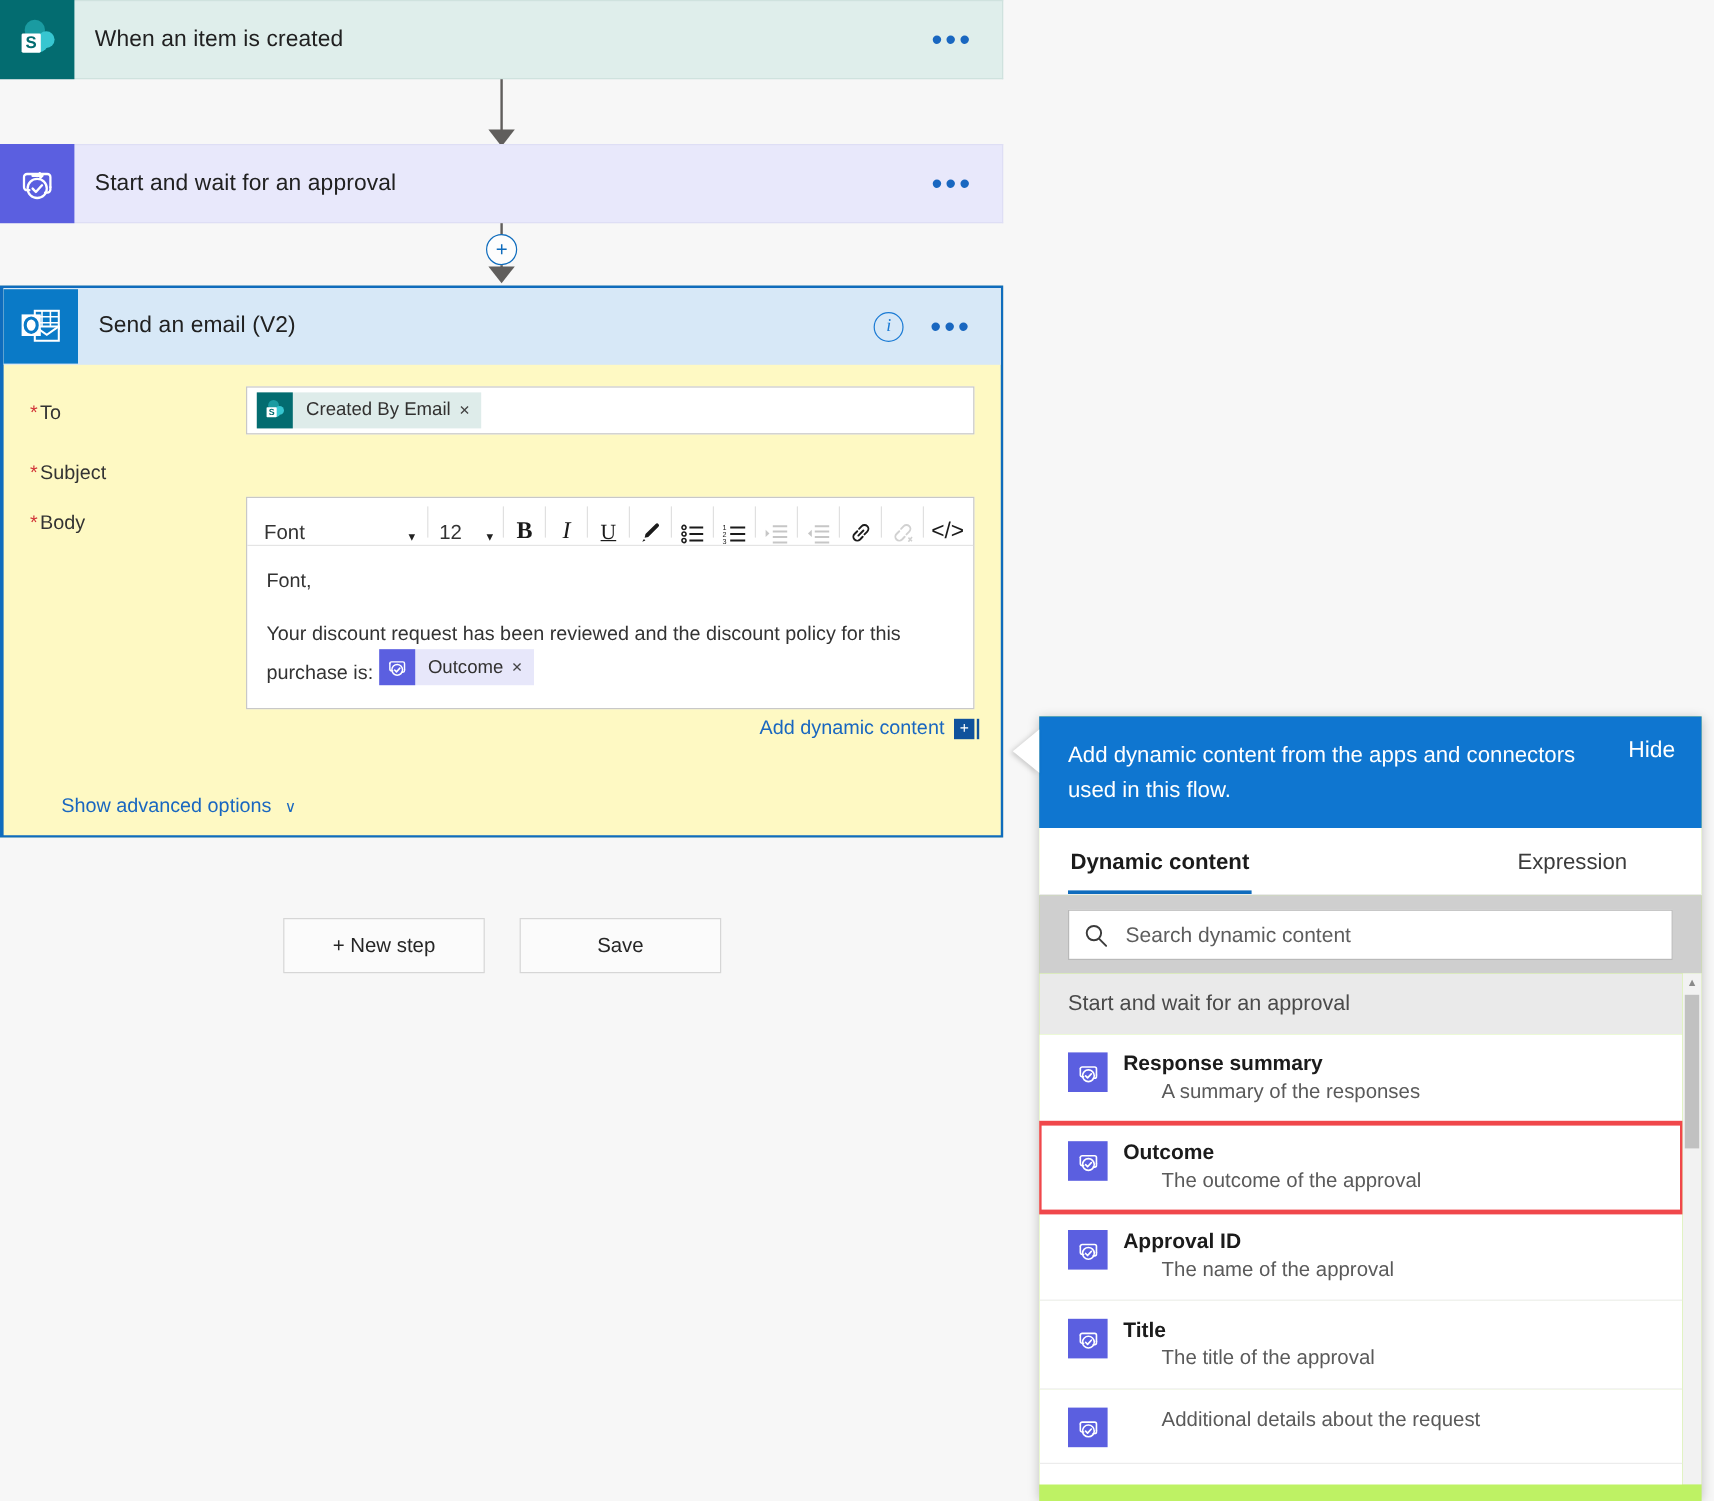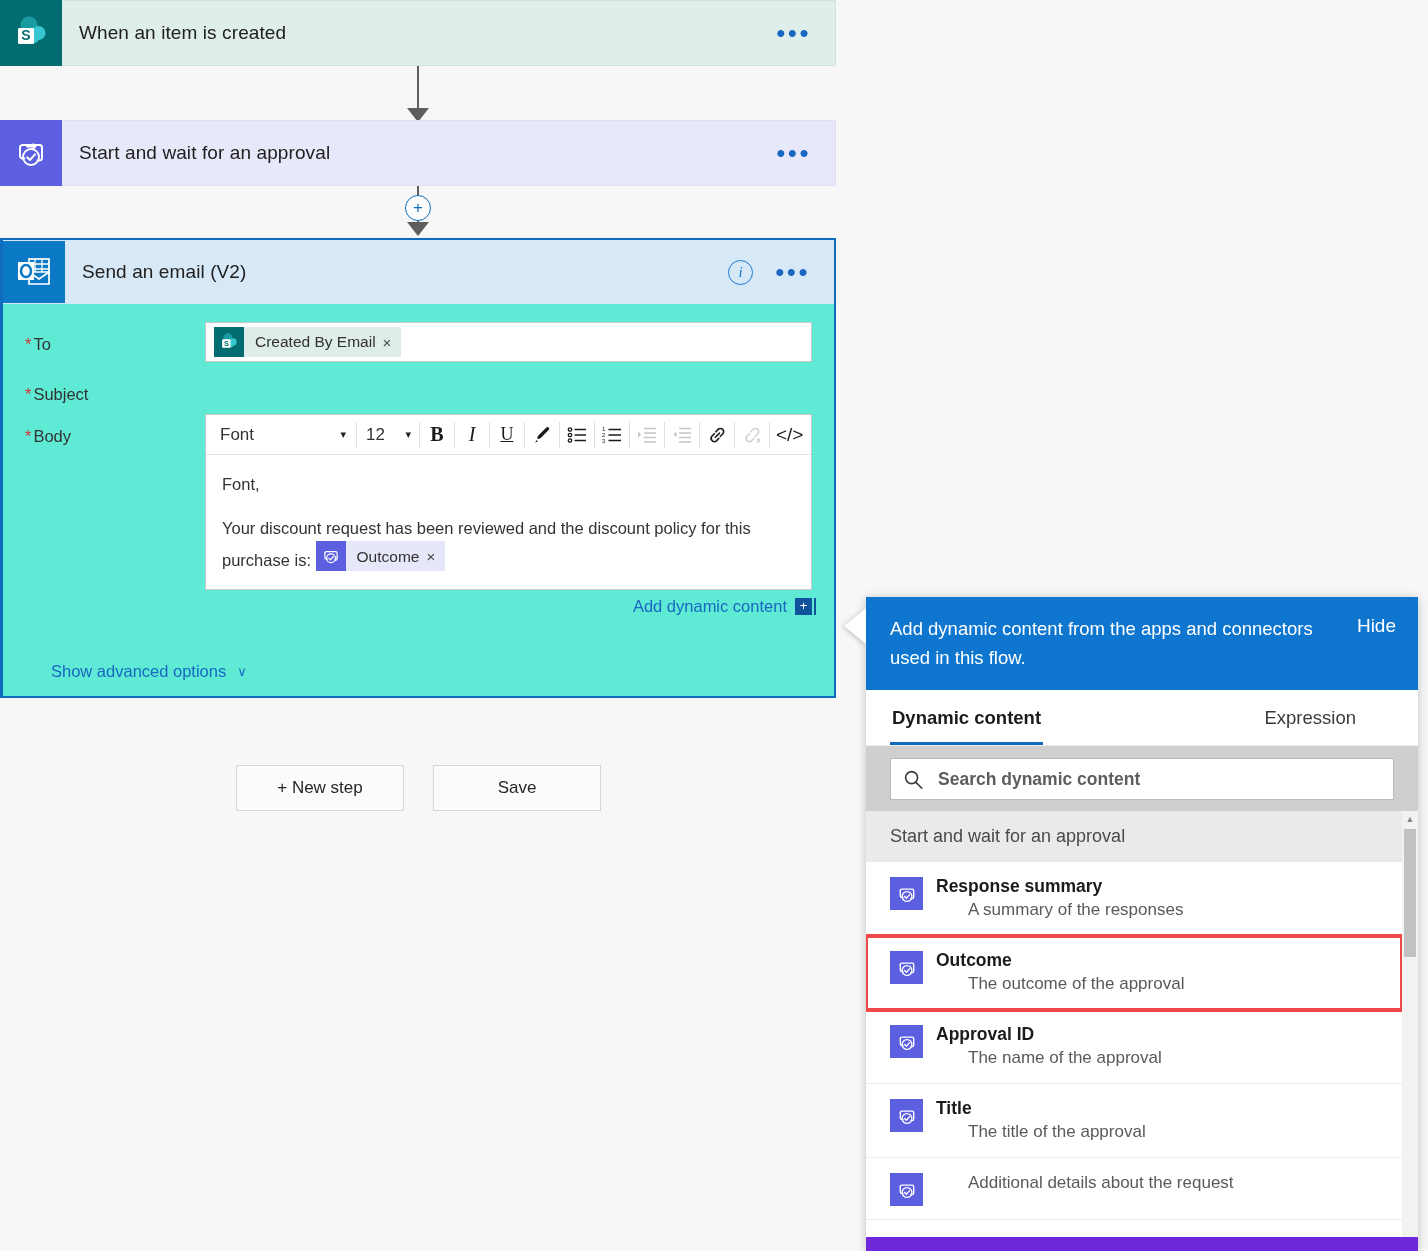--- a/index.html
+++ b/index.html
@@ -75,21 +75,21 @@
     background: #fdfdfd;
     color: #0f6cbd;
     font-size: 17px; line-height: 23px; text-align: center;
     cursor: pointer; user-select: none;
   }
 
   
   .email-card {
     position: absolute; left: 0; top: 238px;
     width: 836px; height: 460px;
-    background: #5eead4;
+    background: #fef9c3;
     border: 2px solid #0f6cbd;
     border-left: 3px solid #0f6cbd;
   }
   .email-head {
     height: 64px;
     background: #d7e8f7;
     display: flex; align-items: center;
   }
   .email-head .step-title { font-size: 19px; }
   .info-icon {
@@ -147,21 +147,21 @@
   
   .editor { border: 1px solid #c8c8c8; background: #fff; }
   .toolbar {
     height: 40px;
     display: flex; align-items: center;
     border-bottom: 1px solid #e4e4e4;
     padding-left: 2px;
   }
   .tb-sep { width: 1px; height: 26px; background: #e0e0e0; }
   .tb-item {
-    display: flex; align-items: center; justify-content: center;
+    display: flex; align-items: flex-end; justify-content: center;
     height: 38px; min-width: 34px;
     cursor: pointer;
     color: #1b1b1b;
   }
   .tb-font {
     width: 148px; justify-content: space-between;
     padding: 0 10px 0 12px; font-size: 17px; color: #333;
   }
   .tb-size {
     width: 62px; justify-content: space-between;
@@ -221,21 +221,21 @@
     height: 46px; min-width: 168px;
     display: flex; align-items: center; justify-content: center;
     cursor: pointer;
   }
   .btn + .btn { margin-left: 29px; }
 
   
   .dc-panel {
     position: absolute; left: 866px; top: 597px;
     width: 552px; height: 654px;
-    background: #6d28d9;
+    background: #bef264;
     box-shadow: 0 1px 9px rgba(0,0,0,.22);
   }
   .dc-pointer {
     position: absolute; left: -22px; top: 11px;
     width: 0; height: 0;
     border-top: 18px solid transparent;
     border-bottom: 18px solid transparent;
     border-right: 22px solid #fff;
     filter: drop-shadow(-2px 1px 2px rgba(0,0,0,.18));
   }
@@ -277,21 +277,20 @@
     background: #fff; border: 1px solid #b9b9b9;
     height: 42px; display: flex; align-items: center;
     padding: 0 12px;
   }
   .dc-search input {
     border: none; outline: none;
     font-size: 17.5px; color: #3b3b3b;
     font-family: "Liberation Sans", sans-serif;
     flex: 1 1 auto; padding-left: 14px;
     background: transparent;
-    font-weight: bold;
   }
   .dc-search input::placeholder { color: #5d5d5d; }
 
   .dc-listwrap { position: relative; height: 426px; }
   .dc-list { position: absolute; inset: 0 16px 0 0; overflow: hidden; }
   .dc-group {
     background: #eaeaea;
     padding: 15px 24px 15px 24px;
     font-size: 18px; color: #4a4a4a;
   }

